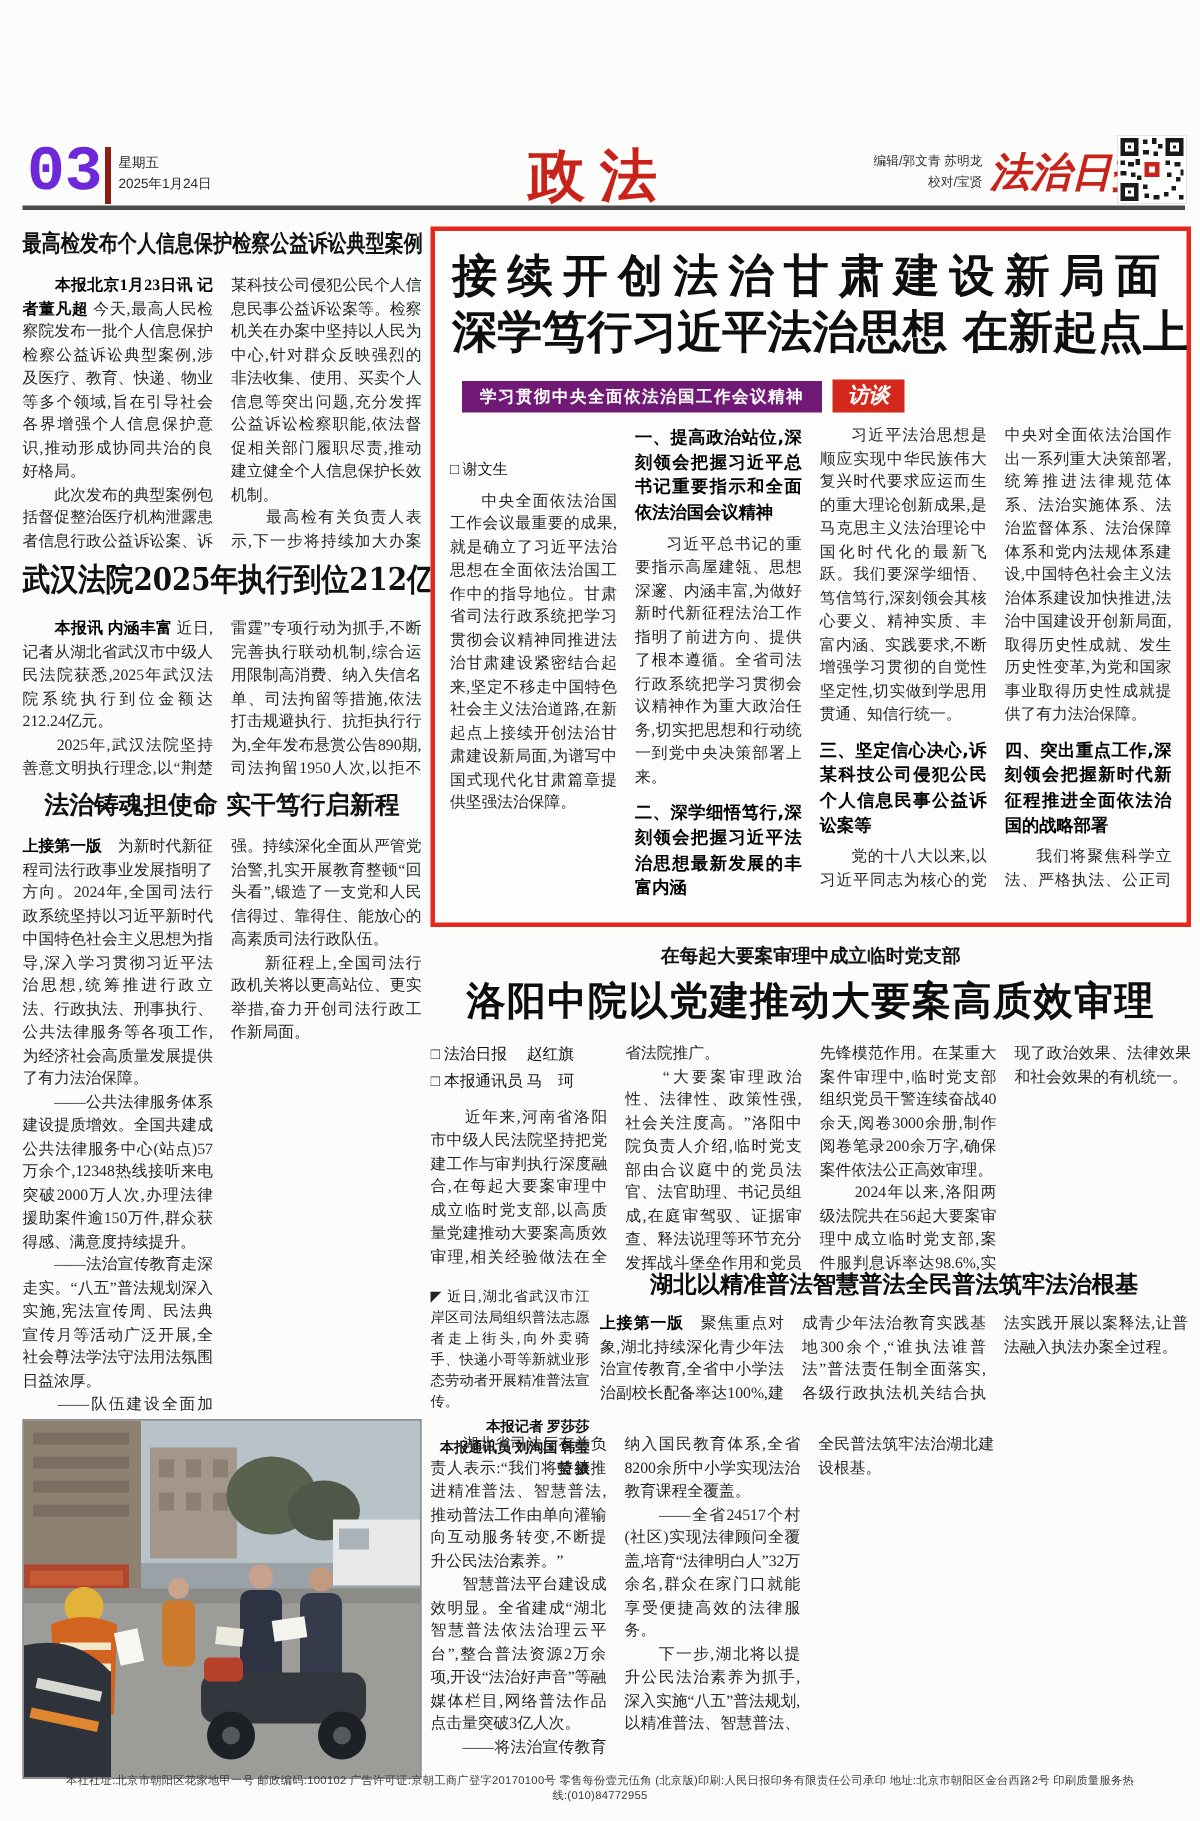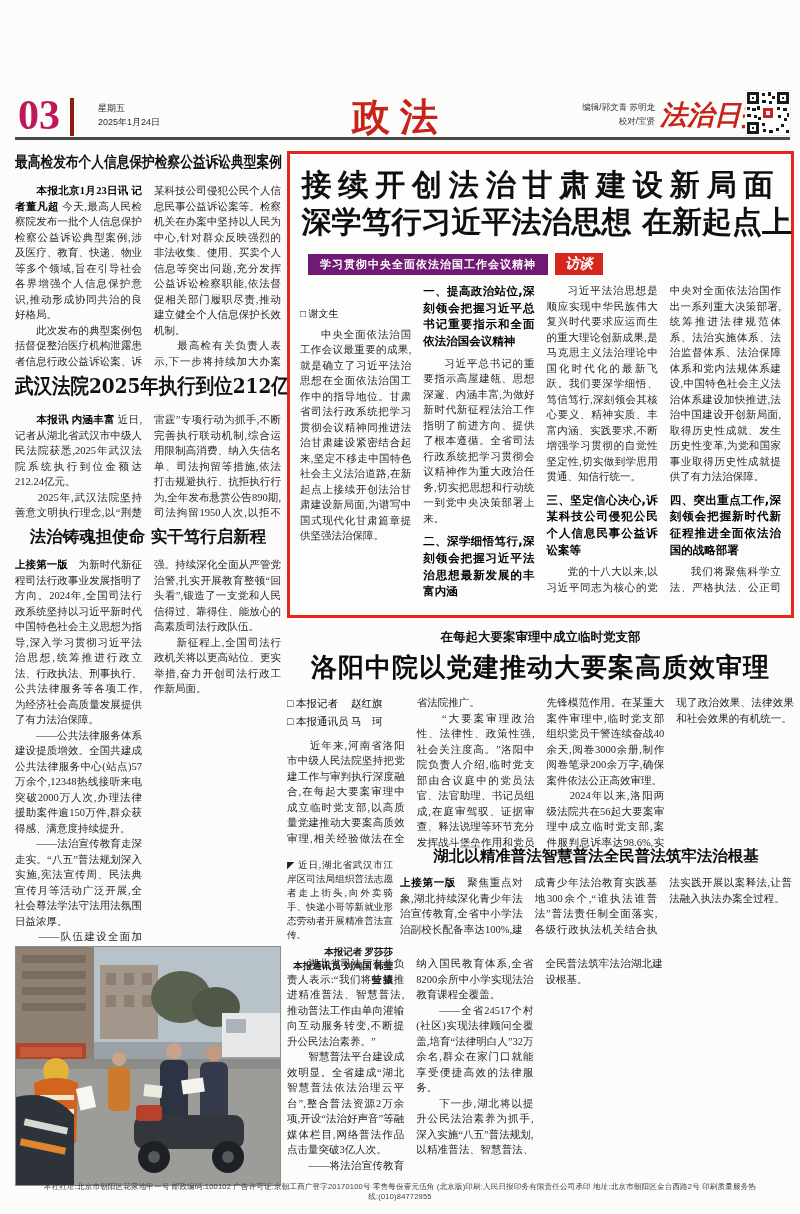--- a/index.html
+++ b/index.html
@@ -7,21 +7,21 @@
   body {
     position:relative;
     background:#fcfcfa;
     font-family:"Liberation Serif","DejaVu Serif",serif;
     color:#1d1d1d;
     overflow:hidden;
   }
   .abs { position:absolute; }
 
   
-  .pagenum { font-size:42px; font-weight:bold; color:#be185d; font-family:Liberation Serif, serif; line-height:1; }
+  .pagenum { font-size:42px; font-weight:bold; color:#6d28d9; font-family:Liberation Mono, monospace; line-height:1; }
   .pagebar { width:4px; height:38px; background:#8f1d14; }
   .dateblock { font-size:9px; color:#2a2a2a; line-height:1.55; font-family:"Liberation Sans",sans-serif; }
   .section-title { font-size:38px; font-weight:bold; color:#c8231b; letter-spacing:10px; font-family:"DejaVu Serif",serif; }
   .editors { font-size:8.5px; color:#333; text-align:right; line-height:1.6; font-family:"Liberation Sans",sans-serif; }
   .masthead { font-size:27px; font-weight:bold; font-style:italic; color:#c8231b; transform:skewX(-6deg); font-family:"DejaVu Serif",serif; white-space:nowrap; }
   .header-rule { height:3px; background:#4a4a4a; }
 
   
   .hl { font-weight:bold; color:#111; font-family:"DejaVu Sans","Liberation Sans",sans-serif; }
   .flow {
@@ -66,21 +66,21 @@
   .lefthl2 { font-size:21px; font-family:"DejaVu Serif",serif; font-weight:900; white-space:nowrap; transform:scaleX(0.88); transform-origin:left center; }
   .lefthl3 { font-size:16.5px; text-align:center; }
 </style>
 </head>
 <body>
 
 <div class="abs" style="left:18px; top:94px;">
   <span class="pagenum">03</span>
 </div>
 <div class="abs pagebar" style="left:70px; top:98px;"></div>
-<div class="abs dateblock" style="left:98px; top:102px;">
+<div class="abs dateblock" style="left:79px; top:102px;">
   <div>星期五</div>
   <div>2025年1月24日</div>
 </div>
 <div class="abs" style="left:300px; top:92px; width:200px; text-align:center;">
   <span class="section-title">政法</span>
 </div>
 <div class="abs editors" style="left:555px; top:101px; width:100px;">
   <div>编辑/郭文青 苏明龙</div>
   <div>校对/宝贤</div>
 </div>
@@ -234,21 +234,21 @@
     </div>
   </div>
 </div>
 
 <div class="abs" style="left:287px; top:629px; width:507px;">
   <div class="kicker">在每起大要案审理中成立临时党支部</div>
   <div class="mid-title">洛阳中院以党建推动大要案高质效审理</div>
   <div style="height:158px; margin-top:10px;">
     <div class="flow cols4" style="white-space:normal;">
       <div class="byline-block">
-        <div>□ 本报记者　 赵红旗</div>
+        <div>□ 法治日报　 赵红旗</div>
         <div>□ 本报通讯员 马　珂</div>
       </div>
       <div style="white-space:pre-wrap;">　　近年来,河南省洛阳市中级人民法院坚持把党建工作与审判执行深度融合,在每起大要案审理中成立临时党支部,以高质量党建推动大要案高质效审理,相关经验做法在全省法院推广。
 　　“大要案审理政治性、法律性、政策性强,社会关注度高。”洛阳中院负责人介绍,临时党支部由合议庭中的党员法官、法官助理、书记员组成,在庭审驾驭、证据审查、释法说理等环节充分发挥战斗堡垒作用和党员先锋模范作用。在某重大案件审理中,临时党支部组织党员干警连续奋战40余天,阅卷3000余册,制作阅卷笔录200余万字,确保案件依法公正高效审理。
 　　2024年以来,洛阳两级法院共在56起大要案审理中成立临时党支部,案件服判息诉率达98.6%,实现了政治效果、法律效果和社会效果的有机统一。</div>
     </div>
   </div>
 </div>
 
 <div class="abs" style="left:287px; top:858px; width:106px; height:92px;">

